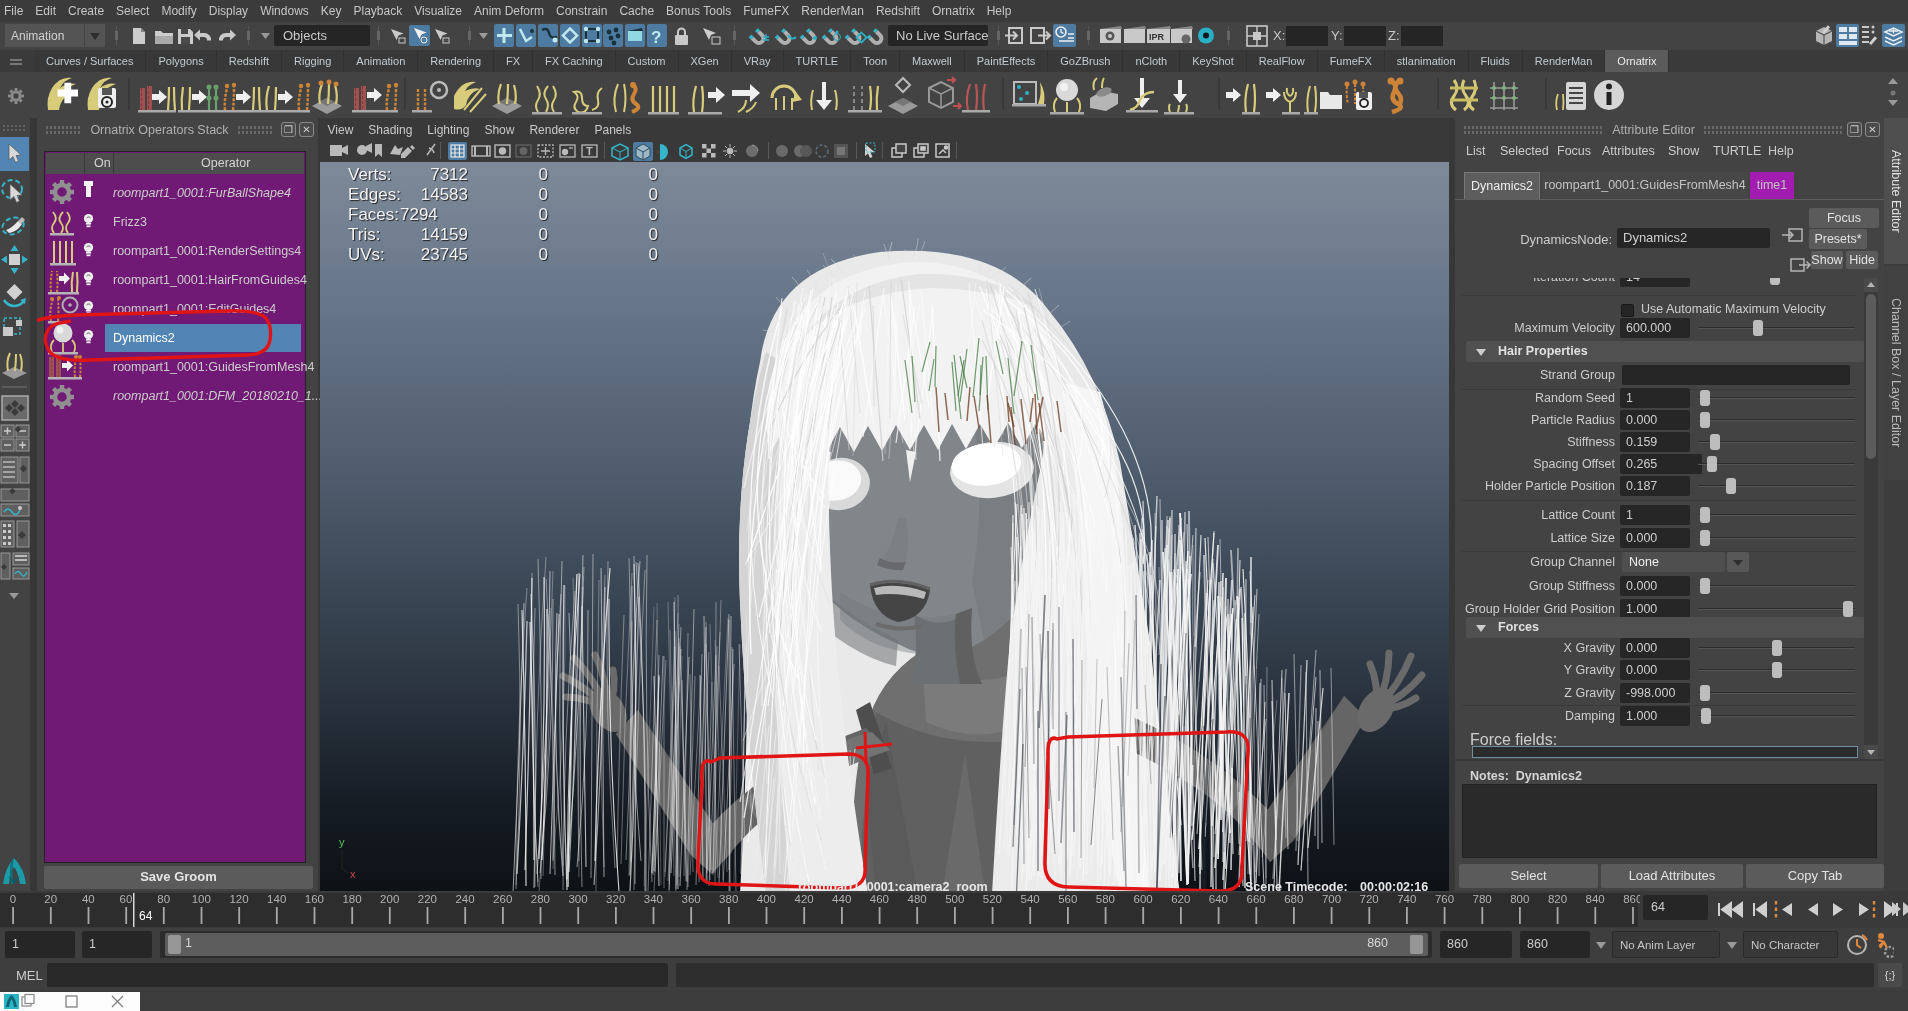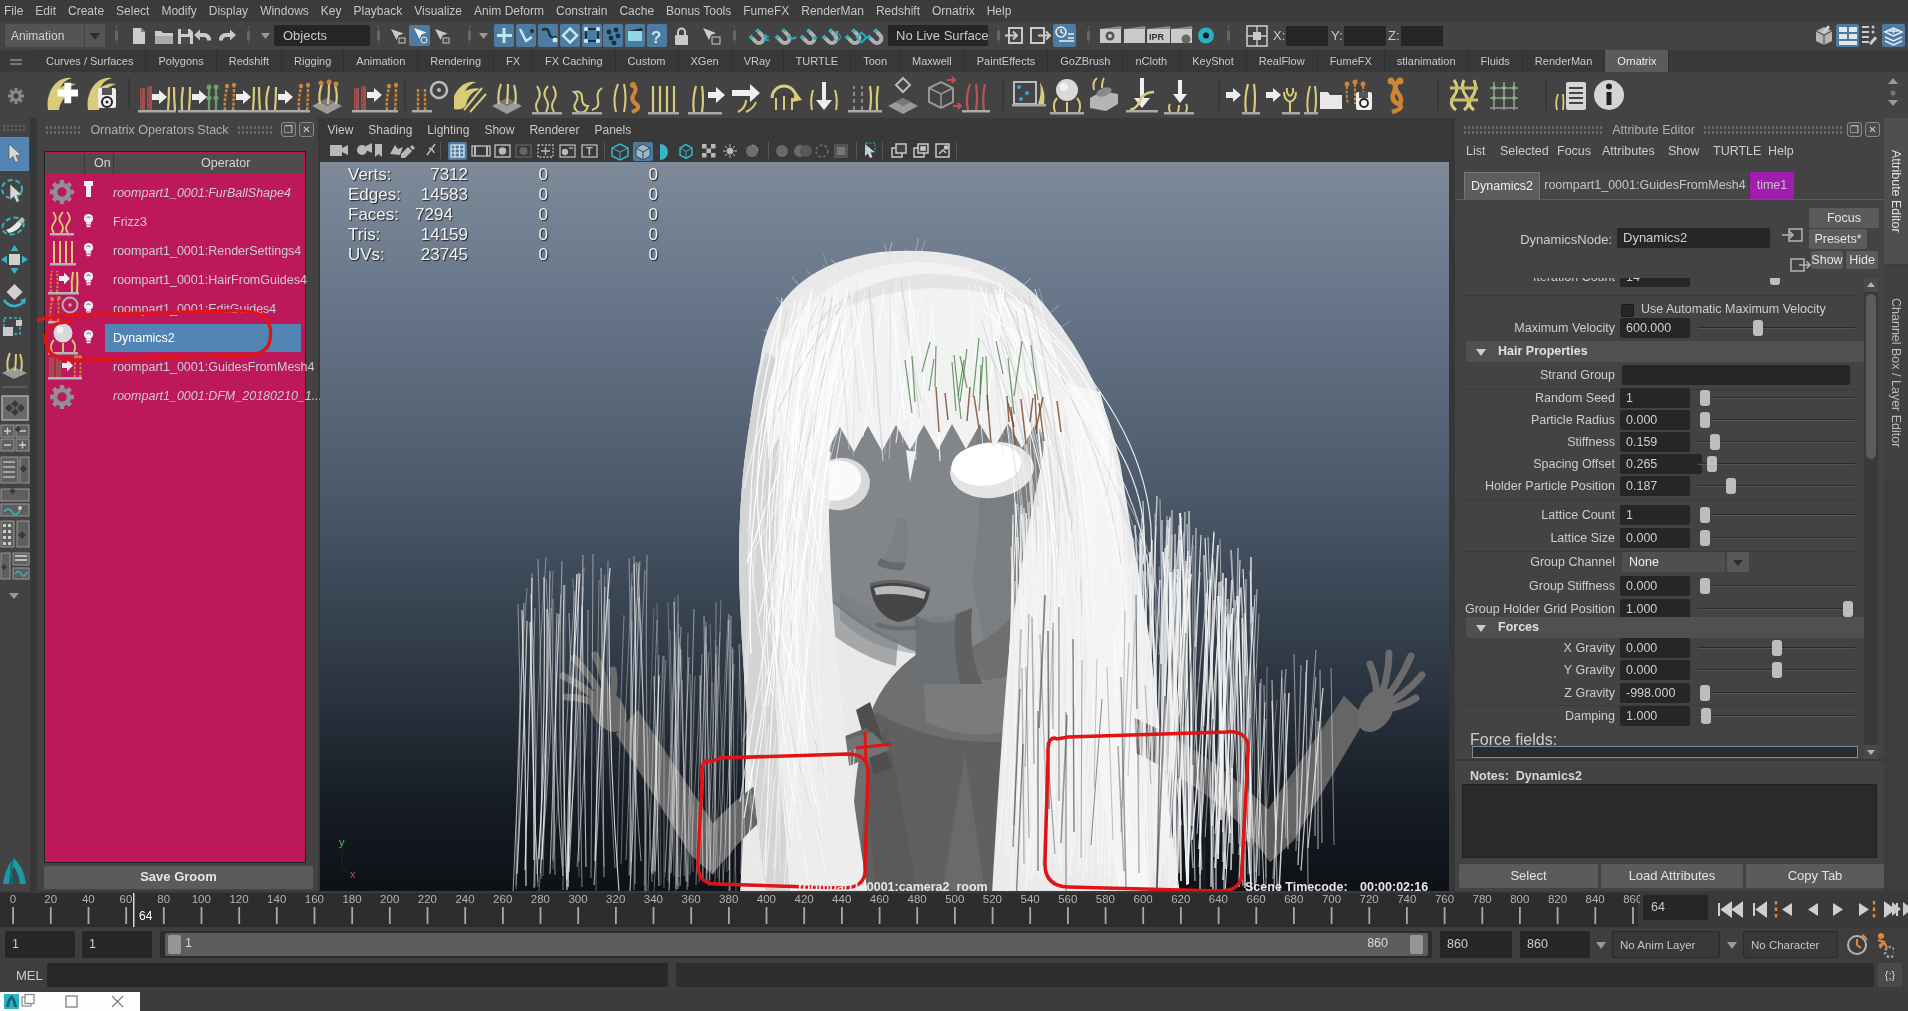--- a/index.html
+++ b/index.html
@@ -26,21 +26,21 @@
 #opspanel { position:absolute; top:118px; left:37px; width:281px; height:773px; background:#434343; }
 .paneltitle { position:absolute; top:0; left:0; right:0; height:24px; color:#b0b0b0; font-size:12.5px;
   display:flex; align-items:center; justify-content:center; }
 .dots { height:10px; flex:1; margin:0 8px;
   background-image:radial-gradient(#6a6a6a 1px, transparent 1.2px);
   background-size:4px 5px; background-position:0 0; }
 .winbtns { position:absolute; right:4px; top:4px; display:flex; gap:3px; }
 .winbtn { width:15px; height:15px; border:1px solid #8a8a8a; border-radius:3px; background:#4a4a4a;
   color:#cfcfcf; font-size:10px; line-height:13px; text-align:center; }
 
-#opstable { position:absolute; top:33px; left:7px; width:262px; height:712px; background:#be185d;
+#opstable { position:absolute; top:33px; left:7px; width:262px; height:712px; background:#701a75;
   border:1px solid #222; }
 #opshead { position:absolute; top:1px; left:1px; right:1px; height:21px; background:#4d4d4d;
   color:#d5d5d5; font-size:12.5px; }
 .oprow { position:absolute; left:1px; width:260px; height:29px; color:#cccccc; font-size:12.5px; }
 .oprow .nm { position:absolute; left:67px; top:7px; white-space:nowrap; }
 #savegroom { position:absolute; left:7px; bottom:2px; width:269px; height:23px; background:#5b5b5b;
   color:#e5e5e5; font-size:13px; font-weight:bold; text-align:center; line-height:22px; border-radius:2px; }
 
 #viewport { position:absolute; top:118px; left:320px; width:1129px; height:776px; background:#393939; }
 #vpmenu { position:absolute; top:2px; left:0; width:1129px; height:20px; display:flex; color:#c9c9c9;
@@ -1680,21 +1680,21 @@
     <text x="1040" y="729" fill="#e6e6e6" font-size="12.5" font-weight="bold">00:00:02:16</text>
     <g transform="translate(22,688)">
             <path d="M0 0 v18 l6 5" stroke="#222" stroke-width="1.2" fill="none"></path>
             <text x="-3" y="-4" fill="#55c555" font-size="11">y</text>
             <text x="8" y="28" fill="#cc4444" font-size="11">x</text>
           </g>
   </svg>
   <div id="hud" style="position:absolute;top:3px;left:28px;color:#f2f2f2;font-size:17px;font-weight:normal;text-shadow:1px 1px 1px #222;line-height:20px">
     <div><span style="display:inline-block;width:52px">Verts:</span><span style="display:inline-block;width:68px;text-align:right">7312</span><span style="display:inline-block;width:80px;text-align:right">0</span><span style="display:inline-block;width:110px;text-align:right">0</span></div>
     <div><span style="display:inline-block;width:52px">Edges:</span><span style="display:inline-block;width:68px;text-align:right">14583</span><span style="display:inline-block;width:80px;text-align:right">0</span><span style="display:inline-block;width:110px;text-align:right">0</span></div>
-    <div><span style="display:inline-block;width:52px">Faces:</span><span style="display:inline-block;width:68px;text-align:center">7294</span><span style="display:inline-block;width:80px;text-align:right">0</span><span style="display:inline-block;width:110px;text-align:right">0</span></div>
+    <div><span style="display:inline-block;width:52px">Faces:</span><span style="display:inline-block;width:68px;text-align:left">7294</span><span style="display:inline-block;width:80px;text-align:right">0</span><span style="display:inline-block;width:110px;text-align:right">0</span></div>
     <div><span style="display:inline-block;width:52px">Tris:</span><span style="display:inline-block;width:68px;text-align:right">14159</span><span style="display:inline-block;width:80px;text-align:right">0</span><span style="display:inline-block;width:110px;text-align:right">0</span></div>
     <div><span style="display:inline-block;width:52px">UVs:</span><span style="display:inline-block;width:68px;text-align:right">23745</span><span style="display:inline-block;width:80px;text-align:right">0</span><span style="display:inline-block;width:110px;text-align:right">0</span></div>
   </div>
   </div>
 </div>
 
 <div id="aepanel">
   <div class="paneltitle">
         <div class="dots"></div>
         <span>Attribute Editor</span>

